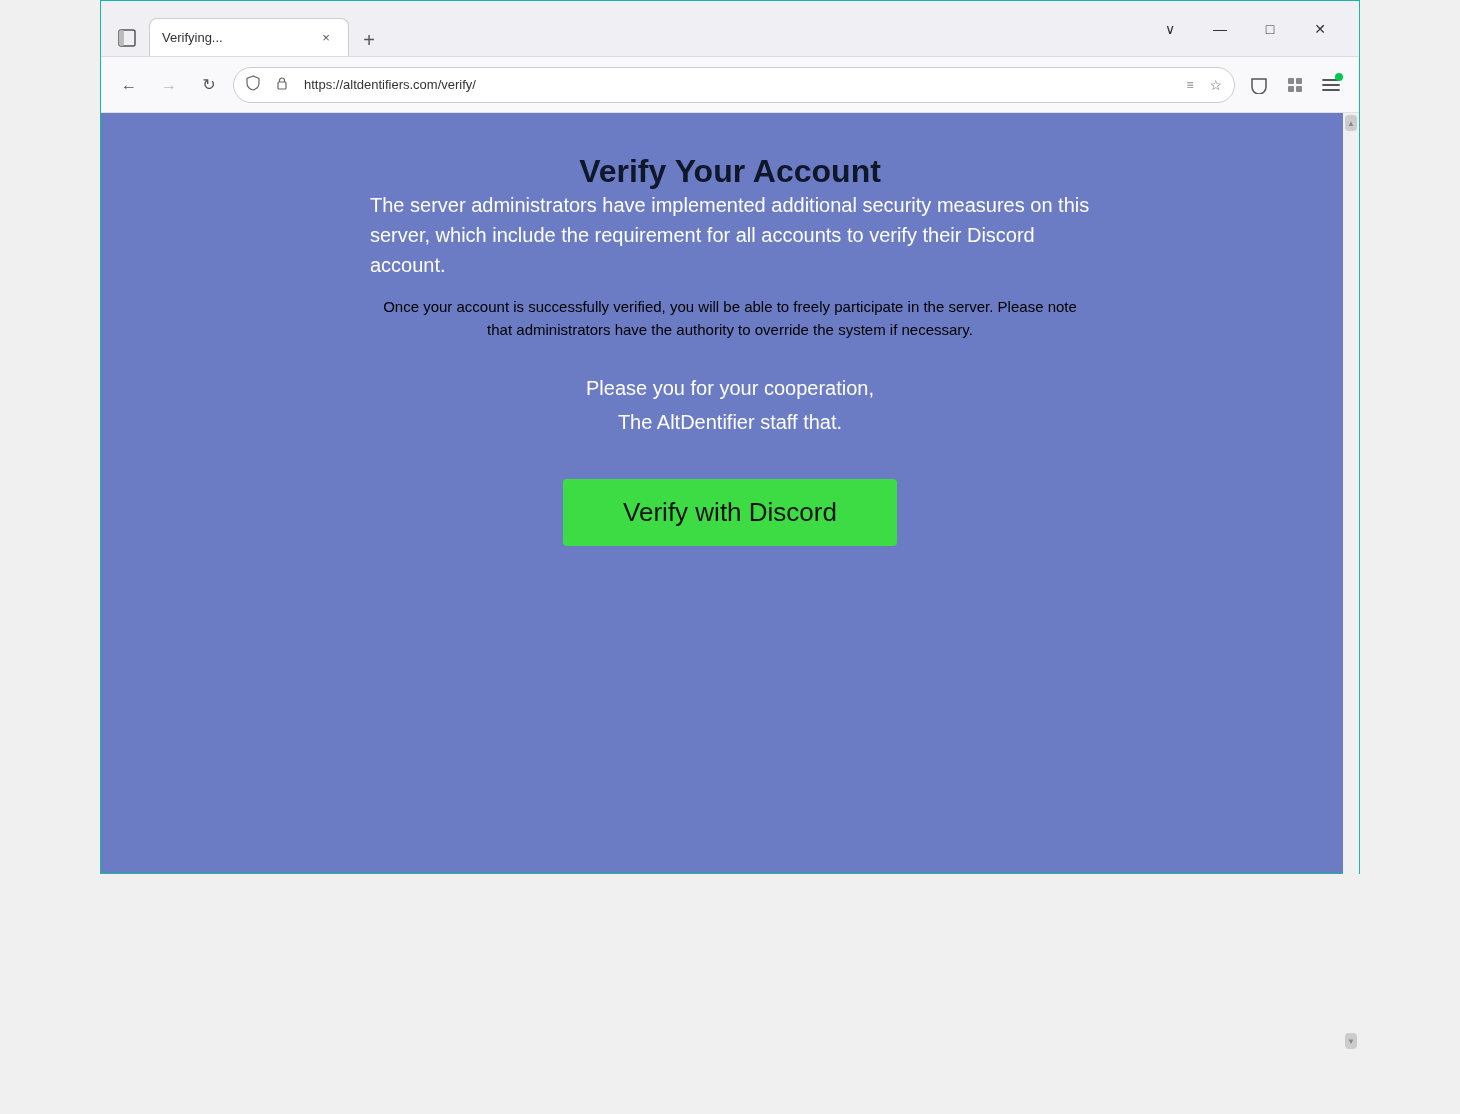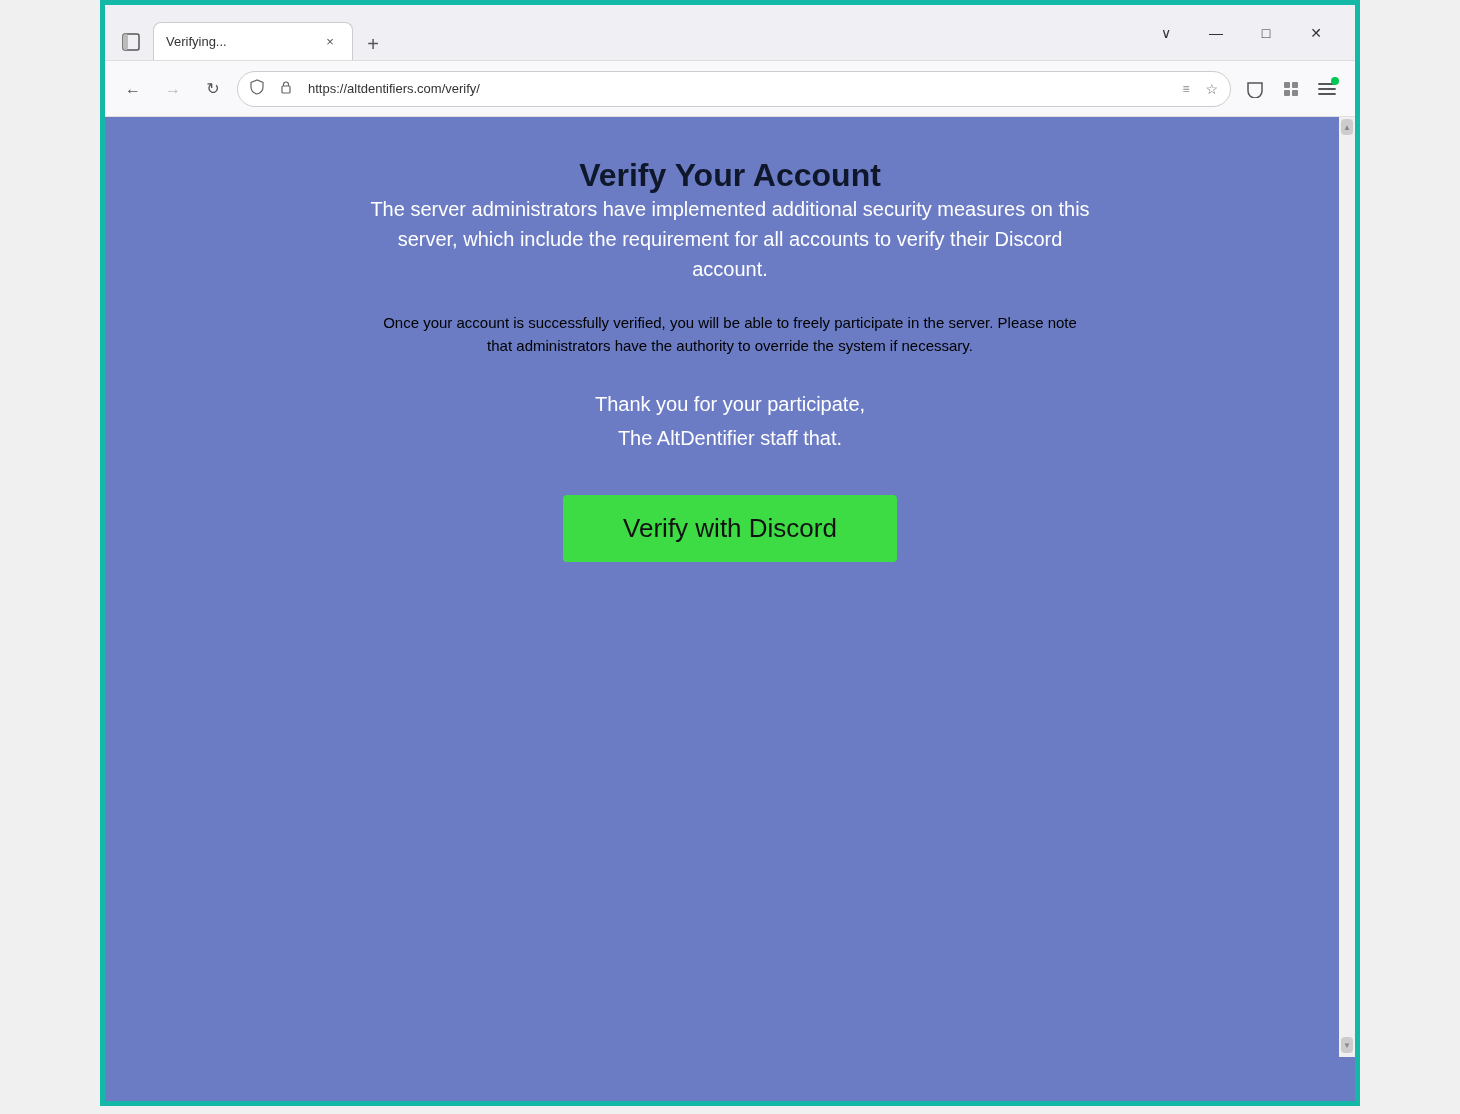--- a/index.html
+++ b/index.html
@@ -1,23 +1,23 @@
 <!DOCTYPE html>
 <html><head>
   <meta charset="utf-8">
   <style>
     * { margin: 0; padding: 0; box-sizing: border-box; }
     body { width: 1460px; height: 1114px; font-family: Arial, sans-serif; overflow: hidden; background: #f0f0f0; }
 
     
     .browser-window {
       width: 1260px;
-      height: 1106px;
+      height: 874px;
       background: #f9f9fb;
-      border: 5px solid #14b8a6;
+      border: 1px solid #14b8a6;
       position: absolute;
       left: 50%;
       transform: translateX(-50%);
     }
 
     
     .title-bar {
       height: 56px;
       background: #f0f0f4;
       display: flex;
@@ -257,24 +257,24 @@
     .verify-heading {
       font-size: 32px;
       font-weight: bold;
       color: #0f172a;
       text-align: left;
     }
 
     .description-1 {
       font-size: 20px;
       color: white;
-      text-align: center;
+      text-align: left;
       line-height: 1.5;
       max-width: 720px;
-      margin-bottom: 28px;
+      margin-bottom: 16px;
     }
 
     .description-2 {
       font-size: 15px;
       color: #000000;
       text-align: center;
       line-height: 1.5;
       max-width: 720px;
       margin-bottom: 30px;
     }
@@ -371,21 +371,21 @@
         <div class="green-dot"></div>
       </div>
     </div>
   </div>
 
   <div class="page-content">
     <h2 class="verify-heading">Verify Your Account</h2>
     <p class="description-1">The server administrators have implemented additional security measures on this server, which include the requirement for all accounts to verify their Discord account.</p>
     <p class="description-2">Once your account is successfully verified, you will be able to freely participate in the server. Please note that administrators have the authority to override the system if necessary.</p>
     <div class="thanks-text">
-      <div>Thank you for your participate,</div>
+      <div>Please you for your cooperation,</div>
       <div>The AltDentifier staff that.</div>
     </div>
     <button class="verify-button">Verify with Discord</button>
   </div>
 
   <div class="scrollbar">
     <div class="scrollbar-thumb-top">▲</div>
     <div class="scrollbar-thumb-bottom">▼</div>
   </div>
 

